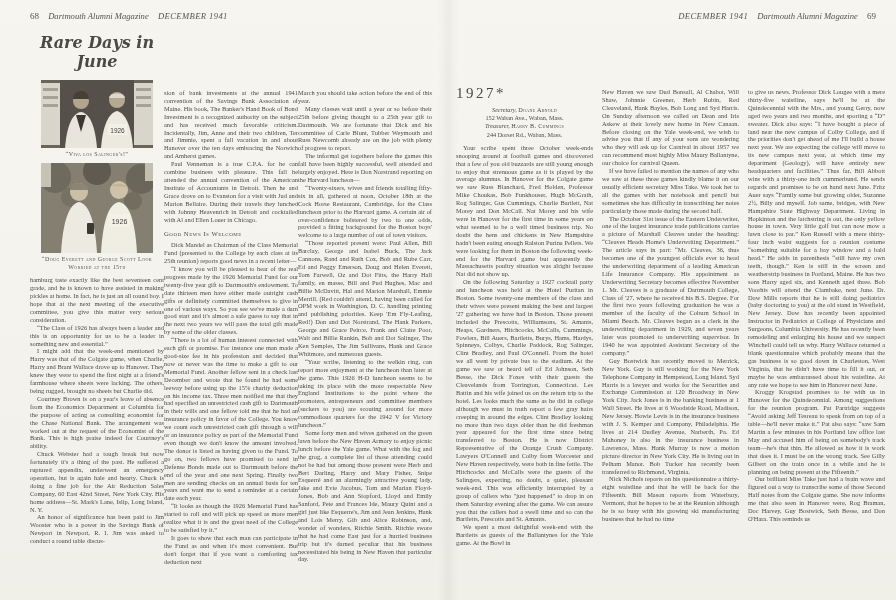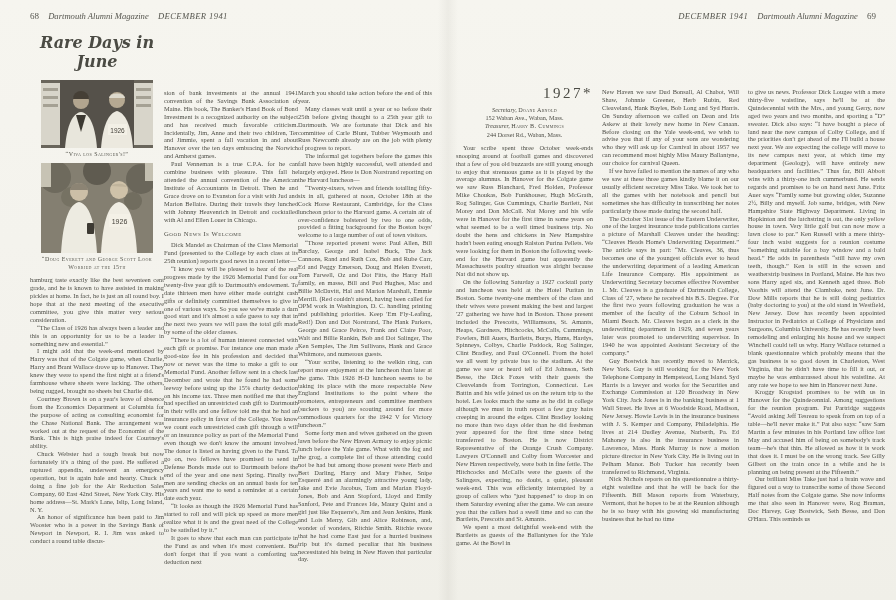--- a/index.html
+++ b/index.html
@@ -20,21 +20,21 @@
   .col{width:134px;height:550px;overflow:hidden;}
   .page-right .col{width:137px;}
   .col-offset{padding-top:59px;box-sizing:border-box;}
   .article-title{font-family:"DejaVu Serif",serif;font-style:italic;font-weight:bold;font-size:16px;text-align:center;margin:3px 0 9px;color:#4b4b44;}
   .photo{display:block;margin:0 auto;}
   .caption{font-size:6px;text-align:center;font-variant:small-caps;letter-spacing:0.45px;margin:2px 3px 5px;line-height:1.35;color:#54544c;}
   .para{margin:0;font-size:6.4px;line-height:7.9px;text-align:justify;}
   .para.indent{text-indent:7px;}
   .para.flush{text-indent:0;}
   .para.subhead{font-variant:small-caps;letter-spacing:0.5px;margin:7px 0 3px;text-indent:0;font-size:6.7px;}
-  .class-heading{font-size:15px;letter-spacing:2.5px;text-align:right;margin:1px 0 4px;color:#4b4b44;}
+  .class-heading{font-size:15px;letter-spacing:2.5px;text-align:left;margin:1px 0 4px;color:#4b4b44;}
   .officers{margin-bottom:5px;}
   .officer-line,.officer-addr{font-size:6.2px;line-height:8.2px;text-align:center;}
   .officer-role{font-style:italic;}
   .officer-name{font-variant:small-caps;letter-spacing:0.3px;}
   .body-text{width:100%;}
 </style>
 </head>
 <body>
 
 <div class="spread">

